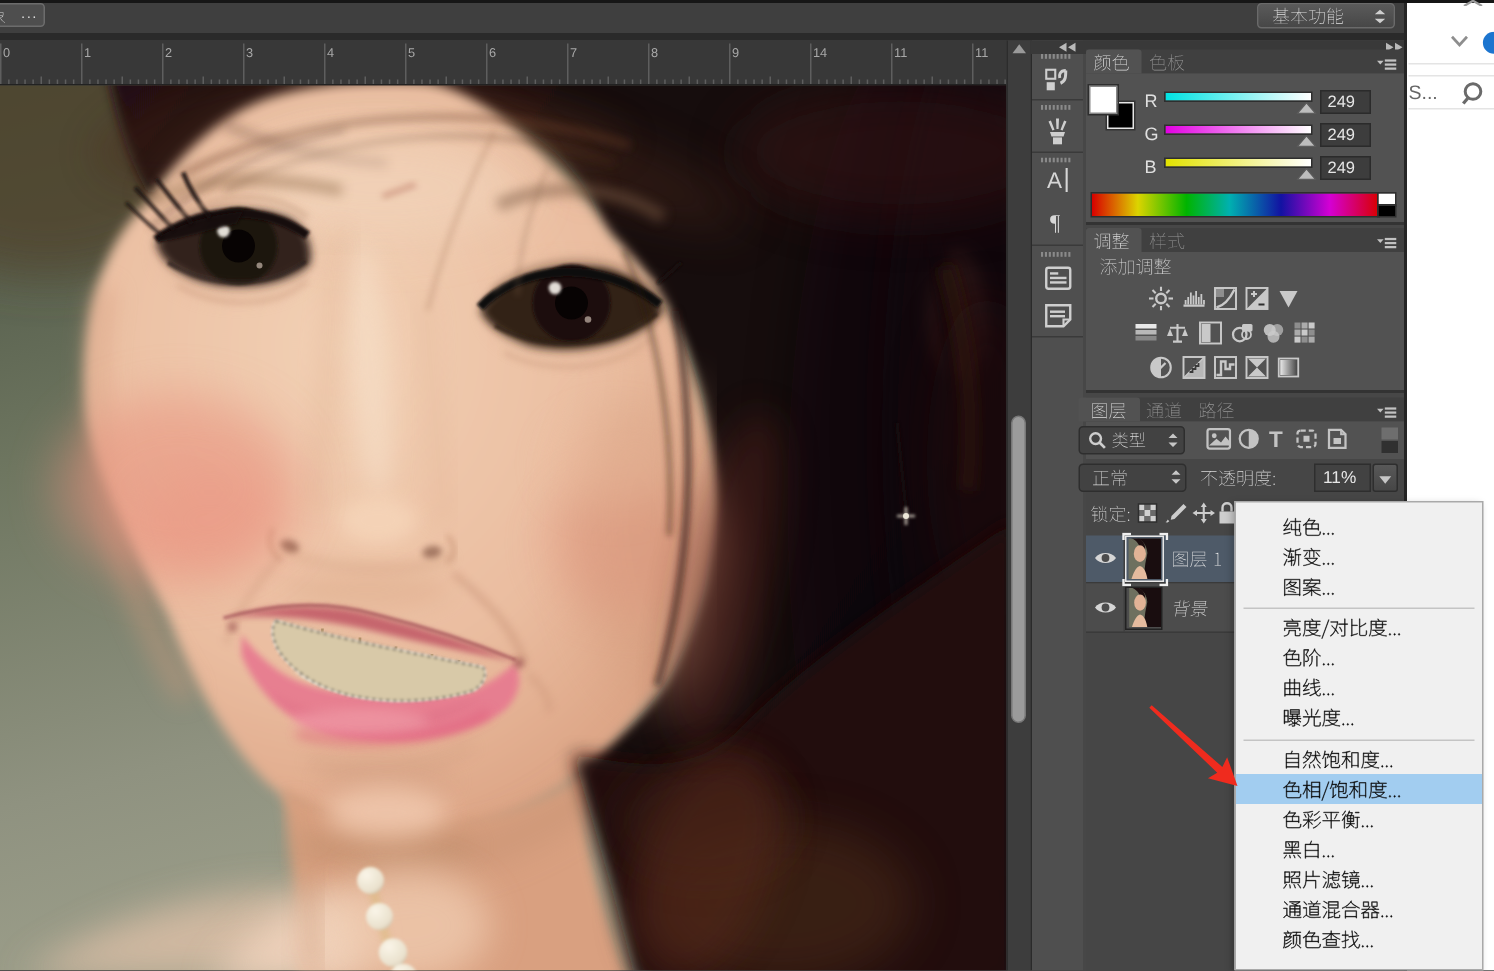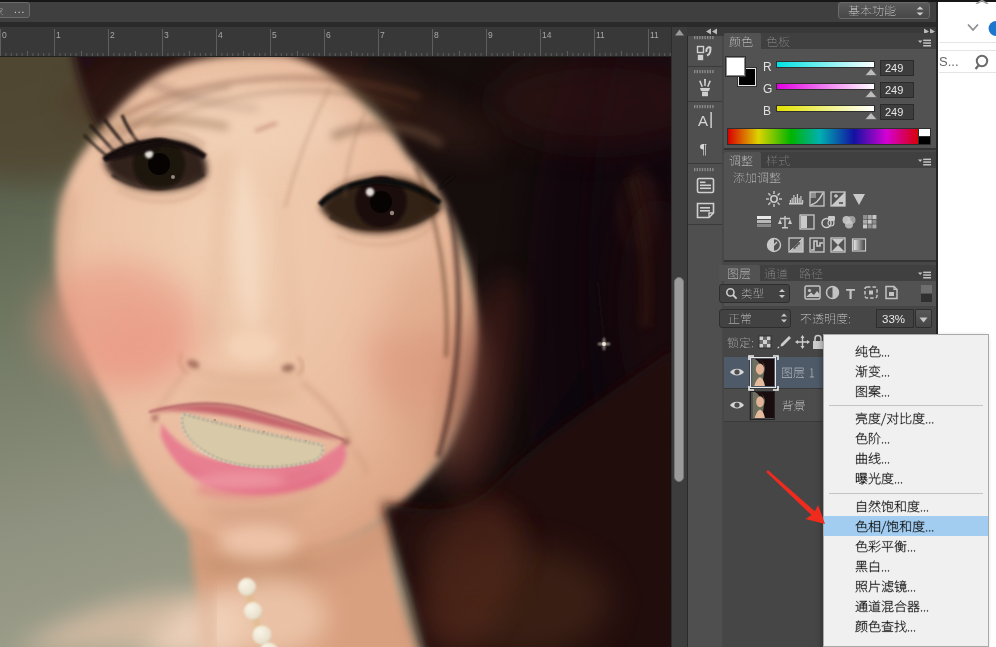--- a/index.html
+++ b/index.html
@@ -677,21 +677,21 @@
   </svg>
 <svg class="cj" style="left:800px;top:309.8px;" width="57" height="18" viewBox="0 -13.2 57 18">
     <g fill="#dedede">
       <use href="#c4e0d" transform="translate(0.0,0) scale(0.1200)"></use>
       <use href="#c900f" transform="translate(12.0,0) scale(0.1200)"></use>
       <use href="#c660e" transform="translate(24.0,0) scale(0.1200)"></use>
       <use href="#c5ea6" transform="translate(36.0,0) scale(0.1200)"></use>
       <use href="#c3a" transform="translate(48.0,0) scale(0.1200)"></use>
     </g>
   </svg>
-<div class="a" style="left:876px;top:309px;width:38px;height:19px;background:#424242;border:1px solid #2e2e2e;color:#e8e8e8;font-size:11.5px;padding:2.5px 0 0 5px">33%</div>
+<div class="a" style="left:876px;top:309px;width:38px;height:19px;background:#424242;border:1px solid #2e2e2e;color:#e8e8e8;font-size:11.5px;padding:2.5px 0 0 5px">11%</div>
 <div class="a" style="left:915px;top:309px;width:17px;height:19px;background:linear-gradient(#585858,#464646);border:1px solid #2e2e2e;border-radius:2px"></div>
 <svg style="left:919px;top:317px" width="9" height="6" viewBox="0 0 9 6">
     <path d="M0.5,0.5 L8.5,0.5 L4.5,5.5 Z" fill="#c6c6c6"></path>
   </svg>
 <svg class="cj" style="left:727px;top:333.8px;" width="33" height="18" viewBox="0 -13.2 33 18">
     <g fill="#dedede">
       <use href="#c9501" transform="translate(0.0,0) scale(0.1200)"></use>
       <use href="#c5b9a" transform="translate(12.0,0) scale(0.1200)"></use>
       <use href="#c3a" transform="translate(24.0,0) scale(0.1200)"></use>
     </g>

